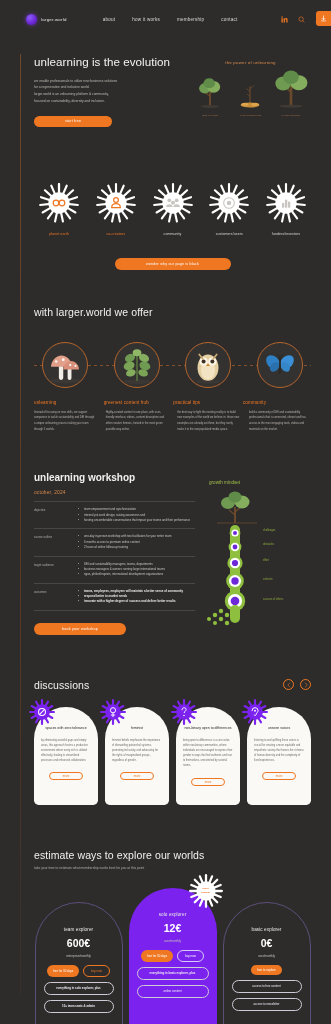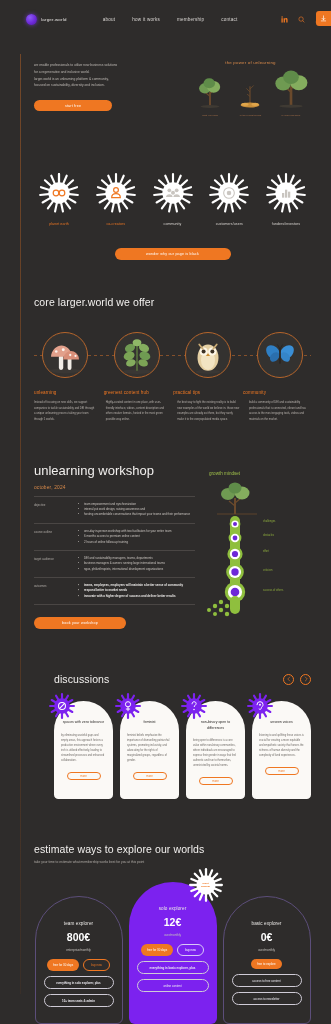--- a/index.html
+++ b/index.html
@@ -95,40 +95,40 @@
   }
   .dashes { position: absolute; top: 23px; left: 0; right: 0; height: 1px; z-index: -1; }
   .offer-heads { display: flex; justify-content: space-between; margin-top: 12px; }
   .offer-head { width: 68px; font-size: 4.6px; color: #ef7722; letter-spacing: .1px; }
   .offer-bodies { display: flex; justify-content: space-between; margin-top: 5px; }
   .offer-body { width: 62px; font-size: 2.7px; line-height: 2.1; color: #b8b3ae; }
 
   
   .workshop { padding-top: 40px; display: flex; }
   .ws-left { width: 170px; }
-  .ws-left h2 { font-size: 13px; font-weight: 400; color: #f2f0ee; }
+  .ws-left h2 { font-size: 10px; font-weight: 700; color: #f2f0ee; }
   .ws-date { font-size: 4.8px; color: #d98a4a; margin-top: 7px; letter-spacing: .2px; }
   .ws-table { margin-top: 6px; }
   .ws-row { display: flex; gap: 8px; padding: 5px 0 5px 0; border-top: .5px solid #4a4644; }
   .ws-row:first-child { border-top: .5px solid #4a4644; }
   .ws-key { width: 36px; font-size: 2.9px; color: #b0aba6; padding-top: 1px; }
   .ws-vals { flex: 1; }
   .ws-vals li { list-style: none; position: relative; padding-left: 6px; font-size: 2.9px; line-height: 1.85; color: #cac5c0; }
   .ws-vals li::before { content: "•"; position: absolute; left: 0; color: #cac5c0; }
   .ws-row.bold .ws-vals li { color: #f0eeec; font-weight: bold; }
   .ws-foot { border-top: .5px solid #4a4644; }
   .ws-btn { width: 92px; height: 12px; margin-top: 12px; }
 
   .ws-right { flex: 1; padding-left: 6px; position: relative; }
   .gm-title { font-size: 4.6px; color: #9fbf4a; margin-top: 8px; margin-left: 8px; }
   .gm-wrap { position: relative; margin-top: 4px; height: 140px; }
   .gm-label { position: absolute; font-size: 2.6px; color: #8fae3e; left: 62px; }
 
   
-  .disc { padding-top: 44px; margin-left: 20px; }
+  .disc { padding-top: 44px; }
   .disc-head { display: flex; align-items: center; justify-content: space-between; }
   .disc-arrows { display: flex; gap: 6px; }
   .arrow-btn {
     width: 11px; height: 11px; border-radius: 50%; border: .7px solid #ef7722;
     display: flex; align-items: center; justify-content: center; cursor: pointer;
     background: transparent;
   }
   .disc-cards { display: flex; gap: 7px; margin-top: 16px; }
   .disc-card {
     width: 69px; background: #fbf9f6; border-radius: 34px 34px 5px 5px;
@@ -222,20 +222,21 @@
     </div>
     <div class="cta-corner">
       <svg width="7" height="7" viewBox="0 0 16 16">
           <path d="M8 2v9M4.5 7.5L8 11l3.5-3.5M3 13.5h10" stroke="#fff" stroke-width="1.5" fill="none" stroke-linecap="round"></path>
         </svg>
     </div>
   </div>
 
   <div class="section hero">
     <div class="hero-left">
+      <h1>unlearning is the evolution</h1>
       <p class="lead">we enable professionals to utilize new business solutions</p>
       <p class="lead" style="margin-top:0">for a regenerative and inclusive world.</p>
       <p class="lead" style="margin-top:0">larger.world is an unlearning platform &amp; community,</p>
       <p class="lead" style="margin-top:0">focused on sustainability, diversity and inclusion.</p>
       <button class="btn-pill hero-btn">start free</button>
     </div>
     <div class="hero-right">
       <div class="pow-title">the power of unlearning</div>
       <div class="trees">
         <div class="tree-item">
@@ -423,21 +424,21 @@
           </g>
         </svg>
         <div class="world-label lbl-white">funders/investors</div>
       </div>
 
     </div>
     <button class="btn-pill worlds-btn">wonder why our page is black</button>
   </div>
 
   <div class="section offer">
-    <h2 class="sec-title">core larger.world we offer</h2>
+    <h2 class="sec-title">with larger.world we offer</h2>
 
     <div class="offer-row">
       <svg class="dashes" width="277" height="2" viewBox="0 0 277 2" preserveAspectRatio="none" style="position:absolute;top:23px;left:0">
         <line x1="0" y1="1" x2="277" y2="1" stroke="#a25c2c" stroke-width="1" stroke-dasharray="3 3"></line>
       </svg>
 
       <div class="offer-col">
         <div class="circ">
           <svg width="42" height="42" viewBox="0 0 48 48">
             <ellipse cx="24" cy="42" rx="18" ry="3" fill="#3a3734"></ellipse>
@@ -732,21 +733,21 @@
   </div>
 
   <div class="section pricing">
     <h2 class="sec-title">estimate ways to explore our worlds</h2>
     <div class="pr-sub">take your time to estimate what membership works best for you at this point</div>
 
     <div class="pr-cards">
 
       <div class="pr-card outline">
         <div class="pr-name">team explorer</div>
-        <div class="pr-price">800€</div>
+        <div class="pr-price">600€</div>
         <div class="pr-unit">enterprise/monthly</div>
         <div class="pr-btns">
           <button class="pr-btn-solid">free for 30 days</button>
           <button class="pr-btn-ghost">buy now</button>
         </div>
         <div class="pr-feat bold">everything in solo explorer, plus</div>
         <div class="pr-feat bold">10+ team seats &amp; admin</div>
       </div>
 
       <div class="pr-card featured">

